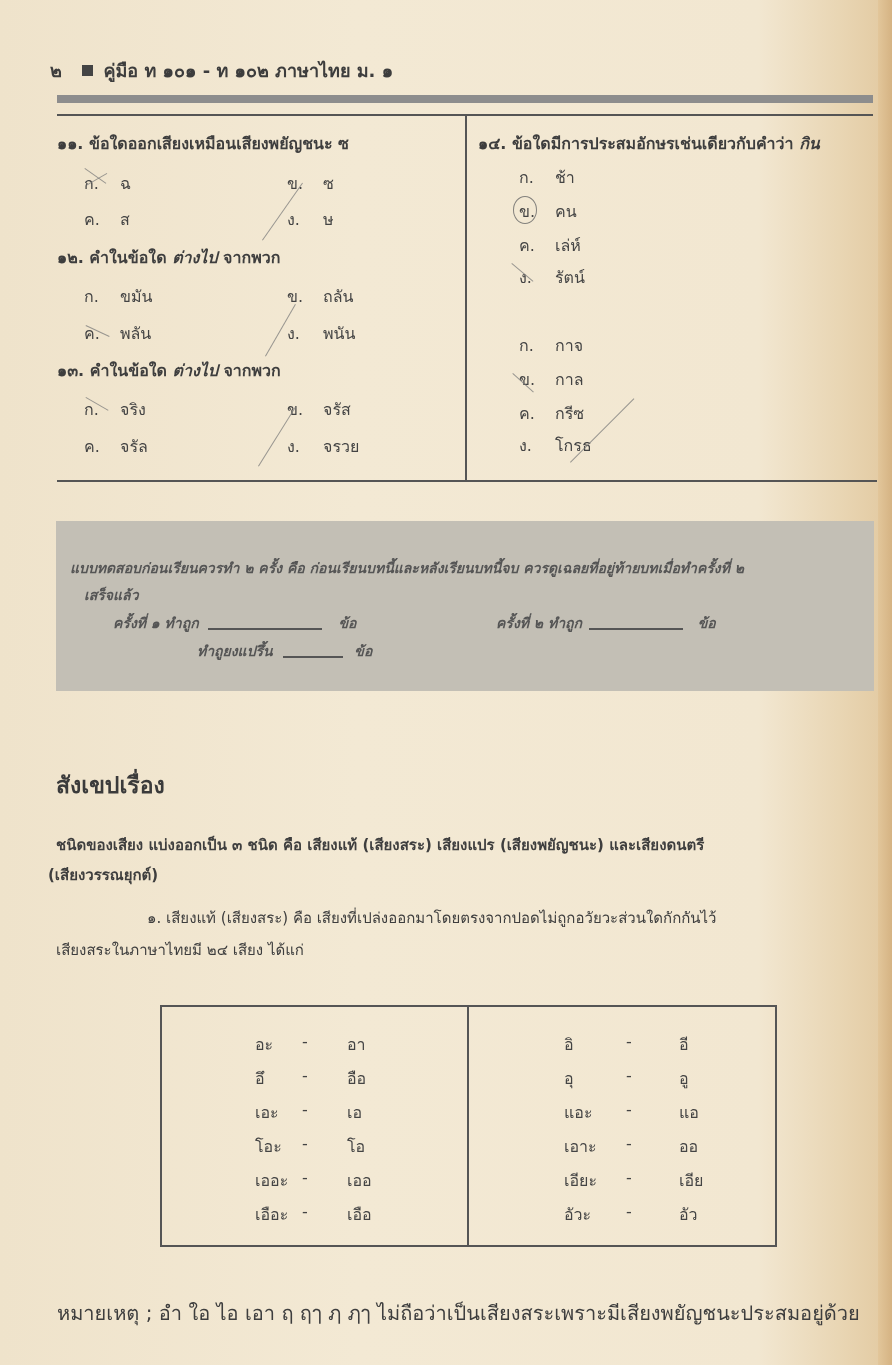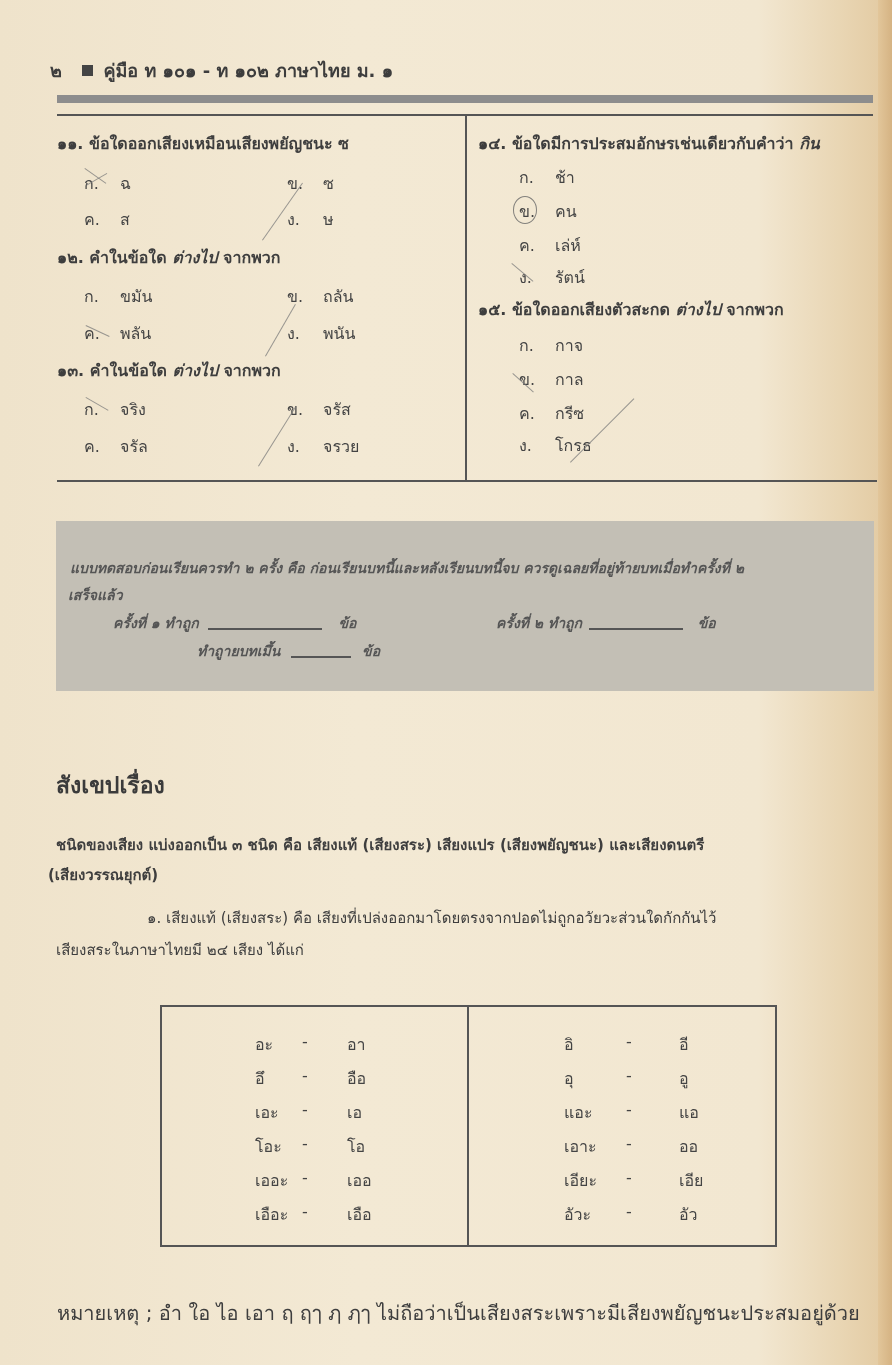--- a/index.html
+++ b/index.html
@@ -107,54 +107,48 @@
   <div class="abs q" style="left:478px;top:131px;">
     <span>๑๔.</span>
     <span>ข้อใดมีการประสมอักษรเช่นเดียวกับคำว่า</span>
     <i>กิน</i>
   </div>
   <div class="abs opt" style="left:519px;top:165px;"><span class="lbl">ก.</span><span>ช้า</span></div>
   <div class="abs opt" style="left:519px;top:199px;"><span class="lbl">ข.</span><span>คน</span></div>
   <div class="abs opt" style="left:519px;top:233px;"><span class="lbl">ค.</span><span>เล่ห์</span></div>
   <div class="abs opt" style="left:519px;top:265px;"><span class="lbl">ง.</span><span>รัตน์</span></div>
 
-  <div class="abs q" style="left:478px;top:297px;">
-    <span>๑๕.</span>
-    <span>ข้อใดออกเสียงตัวสะกด</span>
-    <i>ต่างไป</i>
-    <span>จากพวก</span>
-  </div>
   <div class="abs opt" style="left:519px;top:333px;"><span class="lbl">ก.</span><span>กาจ</span></div>
   <div class="abs opt" style="left:519px;top:367px;"><span class="lbl">ข.</span><span>กาล</span></div>
   <div class="abs opt" style="left:519px;top:401px;"><span class="lbl">ค.</span><span>กรีซ</span></div>
   <div class="abs opt" style="left:519px;top:433px;"><span class="lbl">ง.</span><span>โกรธ</span></div>
 
   <div class="pen" style="left:85px;top:168px;width:26px;transform:rotate(35deg);"></div>
   <div class="pen" style="left:86px;top:185px;width:24px;transform:rotate(-30deg);"></div>
   <div class="pen" style="left:262px;top:240px;width:70px;transform:rotate(-55deg);"></div>
   <div class="pen" style="left:86px;top:325px;width:26px;transform:rotate(25deg);"></div>
   <div class="pen" style="left:265px;top:356px;width:60px;transform:rotate(-60deg);"></div>
   <div class="pen" style="left:86px;top:397px;width:26px;transform:rotate(30deg);"></div>
   <div class="pen" style="left:258px;top:466px;width:70px;transform:rotate(-58deg);"></div>
   <div class="circle" style="left:513px;top:196px;width:24px;height:28px;"></div>
   <div class="pen" style="left:512px;top:263px;width:28px;transform:rotate(40deg);"></div>
   <div class="pen" style="left:513px;top:373px;width:28px;transform:rotate(42deg);"></div>
   <div class="pen" style="left:570px;top:462px;width:90px;transform:rotate(-45deg);"></div>
 
   <div class="abs graybox"></div>
   <div class="abs gb-text" style="left:70px;top:557px;">แบบทดสอบก่อนเรียนควรทำ ๒ ครั้ง คือ ก่อนเรียนบทนี้และหลังเรียนบทนี้จบ ควรดูเฉลยที่อยู่ท้ายบทเมื่อทำครั้งที่ ๒</div>
-  <div class="abs gb-text" style="left:68px;top:584px;">เสร็จแล้ว</div>
+  <div class="abs gb-text" style="left:84px;top:584px;">เสร็จแล้ว</div>
 
   <div class="abs gb-text" style="left:113px;top:612px;">
     <span>ครั้งที่ ๑ ทำถูก</span>
     <span class="blank" style="width:114px;margin-left:4px;"></span>
     <span style="margin-left:12px;">ข้อ</span>
   </div>
   <div class="abs gb-text" style="left:197px;top:640px;">
-    <span>ทำถูายบทเมึ้น</span>
+    <span>ทำถูยงแปรึ้น</span>
     <span class="blank" style="width:60px;margin-left:6px;"></span>
     <span style="margin-left:6px;">ข้อ</span>
   </div>
   <div class="abs gb-text" style="left:496px;top:612px;">
     <span>ครั้งที่ ๒ ทำถูก</span>
     <span class="blank" style="width:94px;margin-left:2px;"></span>
     <span style="margin-left:10px;">ข้อ</span>
   </div>
 
   <div class="abs section-title">สังเขปเรื่อง</div>

